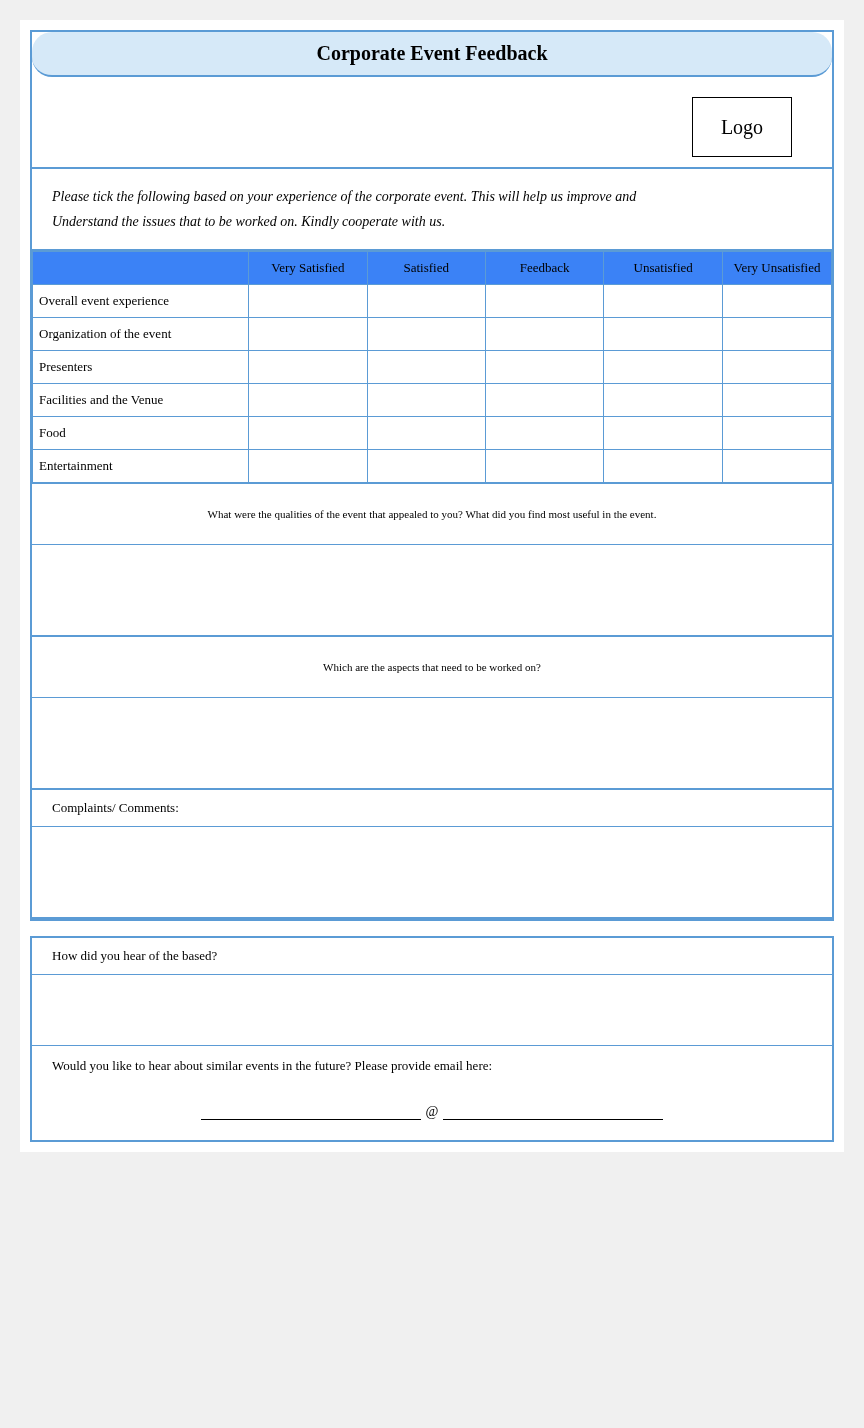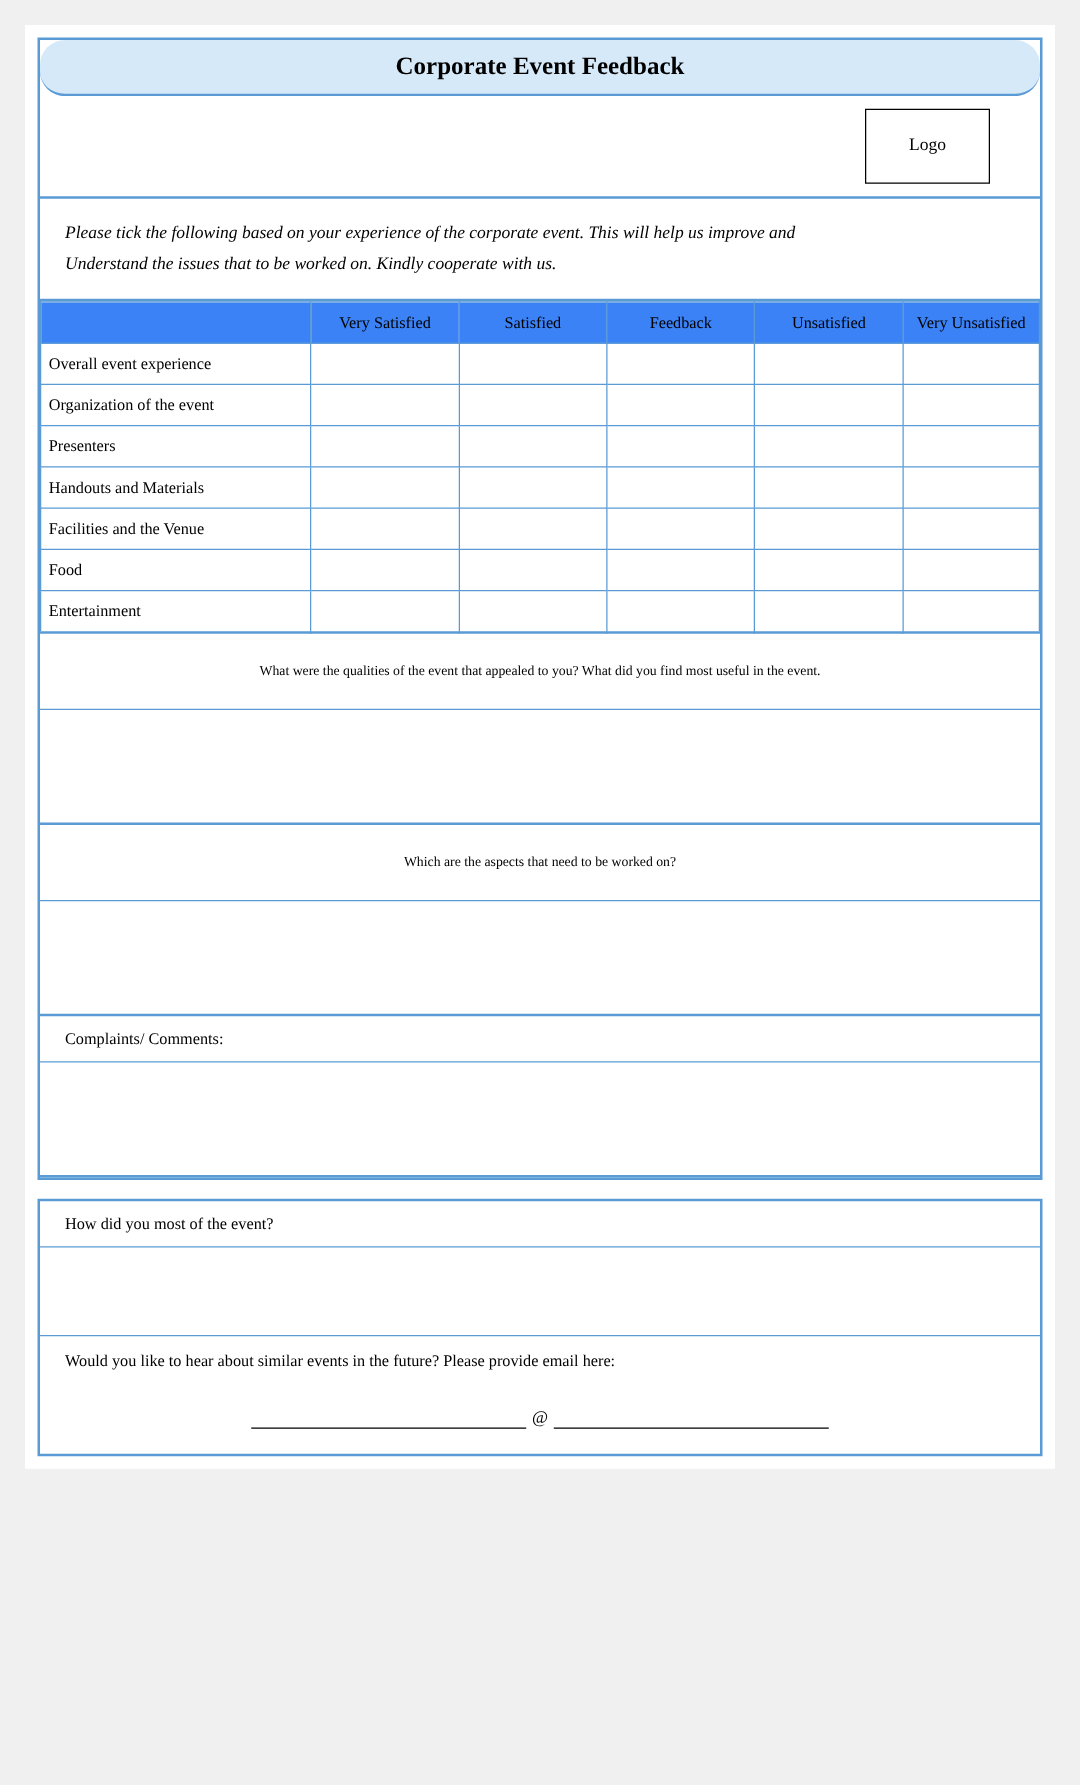--- a/index.html
+++ b/index.html
@@ -55,23 +55,24 @@
       align-items: center;
     }
 
     .logo-box {
       border: 1px solid #000;
       width: 100px;
       height: 60px;
       display: flex;
       align-items: center;
       justify-content: center;
-      font-size: 14px;
+      font-size: 20px;
       font-family: 'Times New Roman', Times, serif;
       margin-right: 20px;
+      margin-top: 10px;
     }
 
     
     .instructions-section {
       border-bottom: 2px solid #5b9bd5;
       padding: 15px 20px;
     }
 
     .instructions-section p {
       font-style: italic;
@@ -256,28 +257,20 @@
           </tr>
           <tr>
             <td>Presenters</td>
             <td class="checkbox-cell"></td>
             <td class="checkbox-cell"></td>
             <td class="checkbox-cell"></td>
             <td class="checkbox-cell"></td>
             <td class="checkbox-cell"></td>
           </tr>
           <tr>
-            <td>Handouts and Materials</td>
-            <td class="checkbox-cell"></td>
-            <td class="checkbox-cell"></td>
-            <td class="checkbox-cell"></td>
-            <td class="checkbox-cell"></td>
-            <td class="checkbox-cell"></td>
-          </tr>
-          <tr>
             <td>Facilities and the Venue</td>
             <td class="checkbox-cell"></td>
             <td class="checkbox-cell"></td>
             <td class="checkbox-cell"></td>
             <td class="checkbox-cell"></td>
             <td class="checkbox-cell"></td>
           </tr>
           <tr>
             <td>Food</td>
             <td class="checkbox-cell"></td>
@@ -310,21 +303,21 @@
     <div class="complaints-section">
       <div class="complaints-label">Complaints/ Comments:</div>
       <div class="complaints-answer"></div>
     </div>
 
   </div>
 
   <div class="bottom-container">
 
     <div class="hear-section">
-      <div class="hear-label">How did you most of the event?</div>
+      <div class="hear-label">How did you hear of the based?</div>
       <div class="hear-answer"></div>
     </div>
 
     <div class="email-section">
       <div class="email-label">Would you like to hear about similar events in the future? Please provide email here:</div>
       <div class="email-fields">
         <div class="email-line"></div>
         <span class="at-symbol">@</span>
         <div class="email-line"></div>
       </div>

